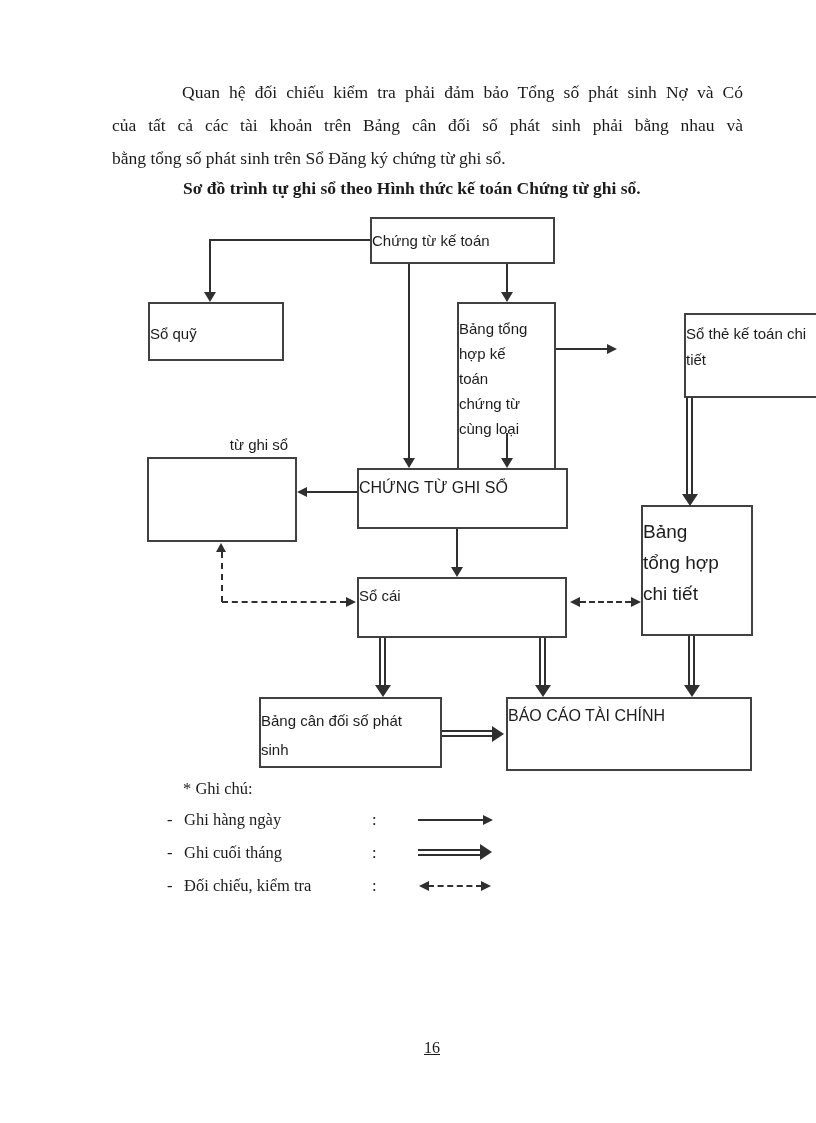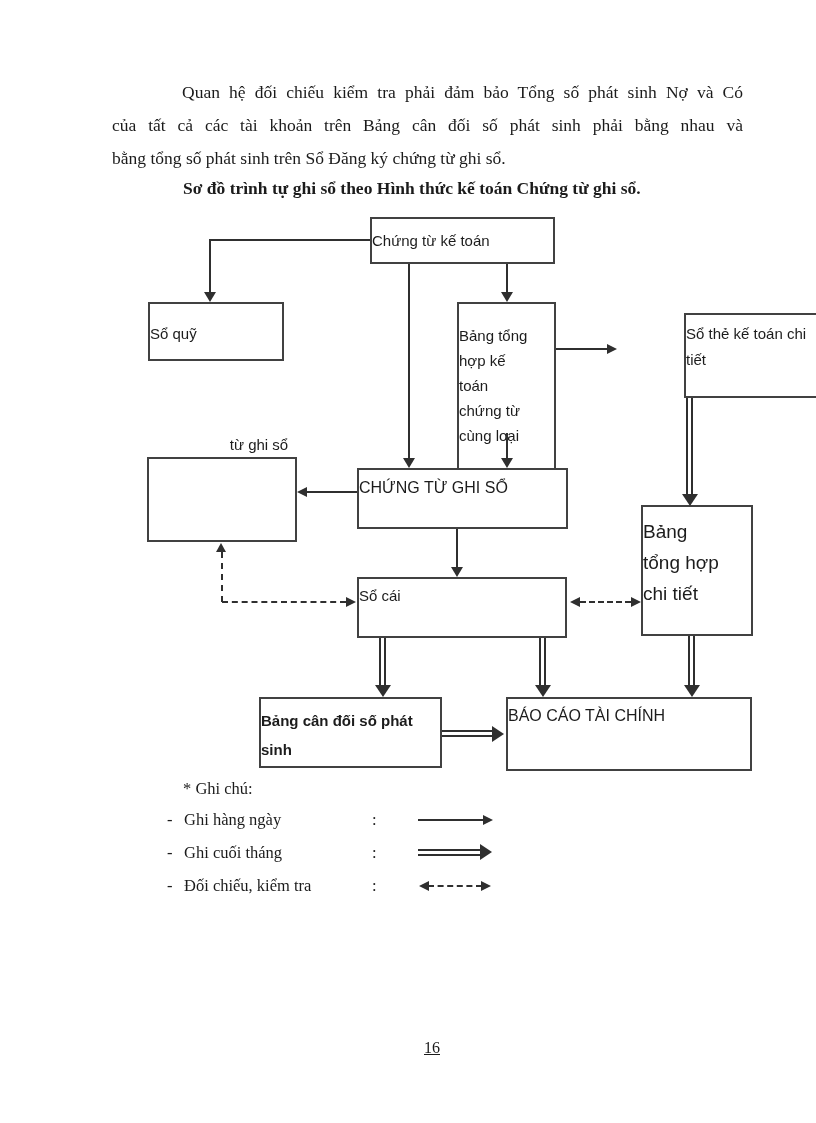--- a/index.html
+++ b/index.html
@@ -63,21 +63,21 @@
   <div>
 
     <div class="box" style="left:370px;top:217px;width:185px;height:47px;line-height:43px;">
       <span class="bline">Chứng từ kế toán</span>
     </div>
 
     <div class="box" style="left:148px;top:302px;width:136px;height:59px;padding-top:20px;">
       <span class="bline">Sổ quỹ</span>
     </div>
 
-    <div class="box" style="left:457px;top:302px;width:99px;height:170px;padding-top:19px;line-height:25px;">
+    <div class="box" style="left:457px;top:302px;width:99px;height:170px;padding-top:12px;line-height:25px;">
       <span class="bline">Bảng tổng</span>
       <span class="bline">hợp kế</span>
       <span class="bline">toán</span>
       <span class="bline">chứng từ</span>
       <span class="bline">cùng loại</span>
     </div>
 
     <div class="box" style="left:646px;top:313px;width:160px;height:85px;padding-top:6px;line-height:26px;margin-left:38px;">
       <span class="bline">Sổ thẻ kế toán chi</span>
       <span class="bline">tiết</span>
@@ -96,21 +96,21 @@
     <div class="box" style="left:641px;top:505px;width:112px;height:131px;padding-top:9px;font-size:19px;line-height:31px;">
       <span class="bline">Bảng</span>
       <span class="bline">tổng hợp</span>
       <span class="bline">chi tiết</span>
     </div>
 
     <div class="box" style="left:357px;top:577px;width:210px;height:61px;padding-top:7px;">
       <span class="bline">Sổ cái</span>
     </div>
 
-    <div class="box" style="left:259px;top:697px;width:183px;height:71px;padding-top:7px;line-height:29px;font-weight:bold;">
+    <div class="box" style="left:259px;top:697px;width:183px;height:71px;padding-top:7px;line-height:29px;">
       <span class="bline">Bảng cân đối số phát</span>
       <span class="bline">sinh</span>
     </div>
 
     <div class="box" style="left:506px;top:697px;width:246px;height:74px;padding-top:7px;font-size:16px;">
       <span class="bline">BÁO CÁO TÀI CHÍNH</span>
     </div>
 
     <div class="lh" style="left:210px;top:239px;width:160px;"></div>
     <div class="lv" style="left:209px;top:239px;height:53px;"></div>

